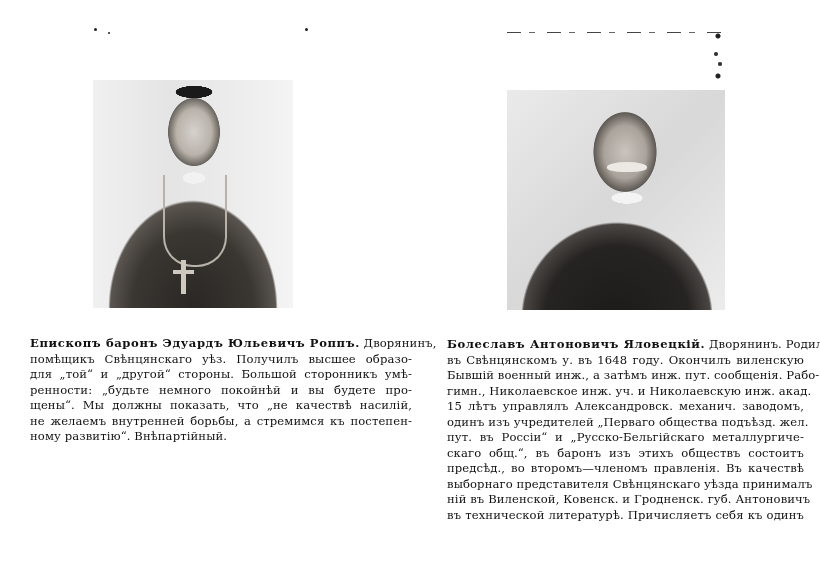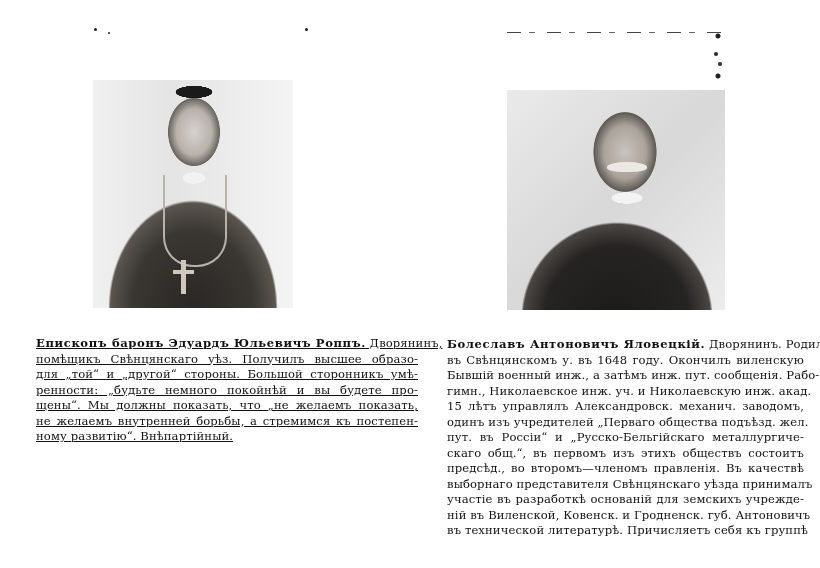--- a/index.html
+++ b/index.html
@@ -35,21 +35,21 @@
       linear-gradient(135deg,#eaeaea 0%, #d8d8d8 50%, #ececec 100%);
   }
   #photo-right .mustache {
     position:absolute; left:100px; top:72px; width:40px; height:10px;
     background:#ece9e4; border-radius:50% 50% 40% 40%;
   }
   .caption {
     position:absolute; font-size:11.6px; line-height:15.5px; text-align:justify;
     letter-spacing:0.1px;
   }
-  #caption-left { left:36px; top:336px; width:382px;text-decoration:underline; }
+  #caption-left { left:30px; top:336px; width:382px; }
   #caption-right { left:447px; top:337px; width:357px; }
   .caption .line { display:block; white-space:nowrap; text-align-last:justify; }
   .caption .line.last { text-align-last:left; }
   .caption .name { font-weight:bold; letter-spacing:0.6px; }
   .speck { position:absolute; background:#222; border-radius:50%; }
   .rule-top {
     position:absolute; left:507px; top:32px; width:215px; height:1px;
     background:repeating-linear-gradient(90deg,#444 0 14px, transparent 14px 22px, #666 22px 28px, transparent 28px 40px);
   }
   .mark-right {
@@ -79,35 +79,34 @@
 
   <div class="photo" id="photo-right" title="Portrait of Boleslav Antonovich Yalovetsky, elderly man with moustache">
     <div class="mustache"></div>
   </div>
 
   <div class="caption" id="caption-left">
     <span class="line"><span class="name">Епископъ баронъ Эдуардъ Юльевичъ Роппъ.</span><span> Дворянинъ,</span></span>
     <span class="line">помѣщикъ Свѣнцянскаго уѣз. Получилъ высшее образо-</span>
     <span class="line">для „той“ и „другой“ стороны. Большой сторонникъ умѣ-</span>
     <span class="line">ренности: „будьте немного покойнѣй и вы будете про-</span>
-    <span class="line">щены“. Мы должны показать, что „не желаемъ показать,</span>
+    <span class="line">щены“. Мы должны показать, что „не качествѣ насилій,</span>
     <span class="line">не желаемъ внутренней борьбы, а стремимся къ постепен-</span>
     <span class="line last">ному развитію“. Внѣпартійный.</span>
   </div>
 
   <div class="caption" id="caption-right">
     <span class="line"><span class="name">Болеславъ Антоновичъ Яловецкій.</span><span> Дворянинъ. Родился</span></span>
     <span class="line">въ Свѣнцянскомъ у. въ 1648 году. Окончилъ виленскую</span>
     <span class="line">Бывшій военный инж., а затѣмъ инж. пут. сообщенія. Рабо-</span>
     <span class="line">гимн., Николаевское инж. уч. и Николаевскую инж. акад.</span>
     <span class="line">15 лѣтъ управлялъ Александровск. механич. заводомъ,</span>
     <span class="line">одинъ изъ учредителей „Перваго общества подъѣзд. жел.</span>
     <span class="line">пут. въ Россіи“ и „Русско-Бельгійскаго металлургиче-</span>
-    <span class="line">скаго общ.“, въ первомъ изъ этихъ обществъ состоитъ</span>
+    <span class="line">скаго общ.“, въ баронъ изъ этихъ обществъ состоитъ</span>
     <span class="line">предсѣд., во второмъ—членомъ правленія. Въ качествѣ</span>
     <span class="line">выборнаго представителя Свѣнцянскаго уѣзда принималъ</span>
-    <span class="line">участіе въ разработкѣ основаній для земскихъ учрежде-</span>
     <span class="line">ній въ Виленской, Ковенск. и Гродненск. губ. Антоновичъ</span>
-    <span class="line">въ технической литературѣ. Причисляетъ себя къ группѣ</span>
+    <span class="line">въ технической литературѣ. Причисляетъ себя къ одинъ</span>
 
   </div>
 
 </div>
 
 </body></html>

